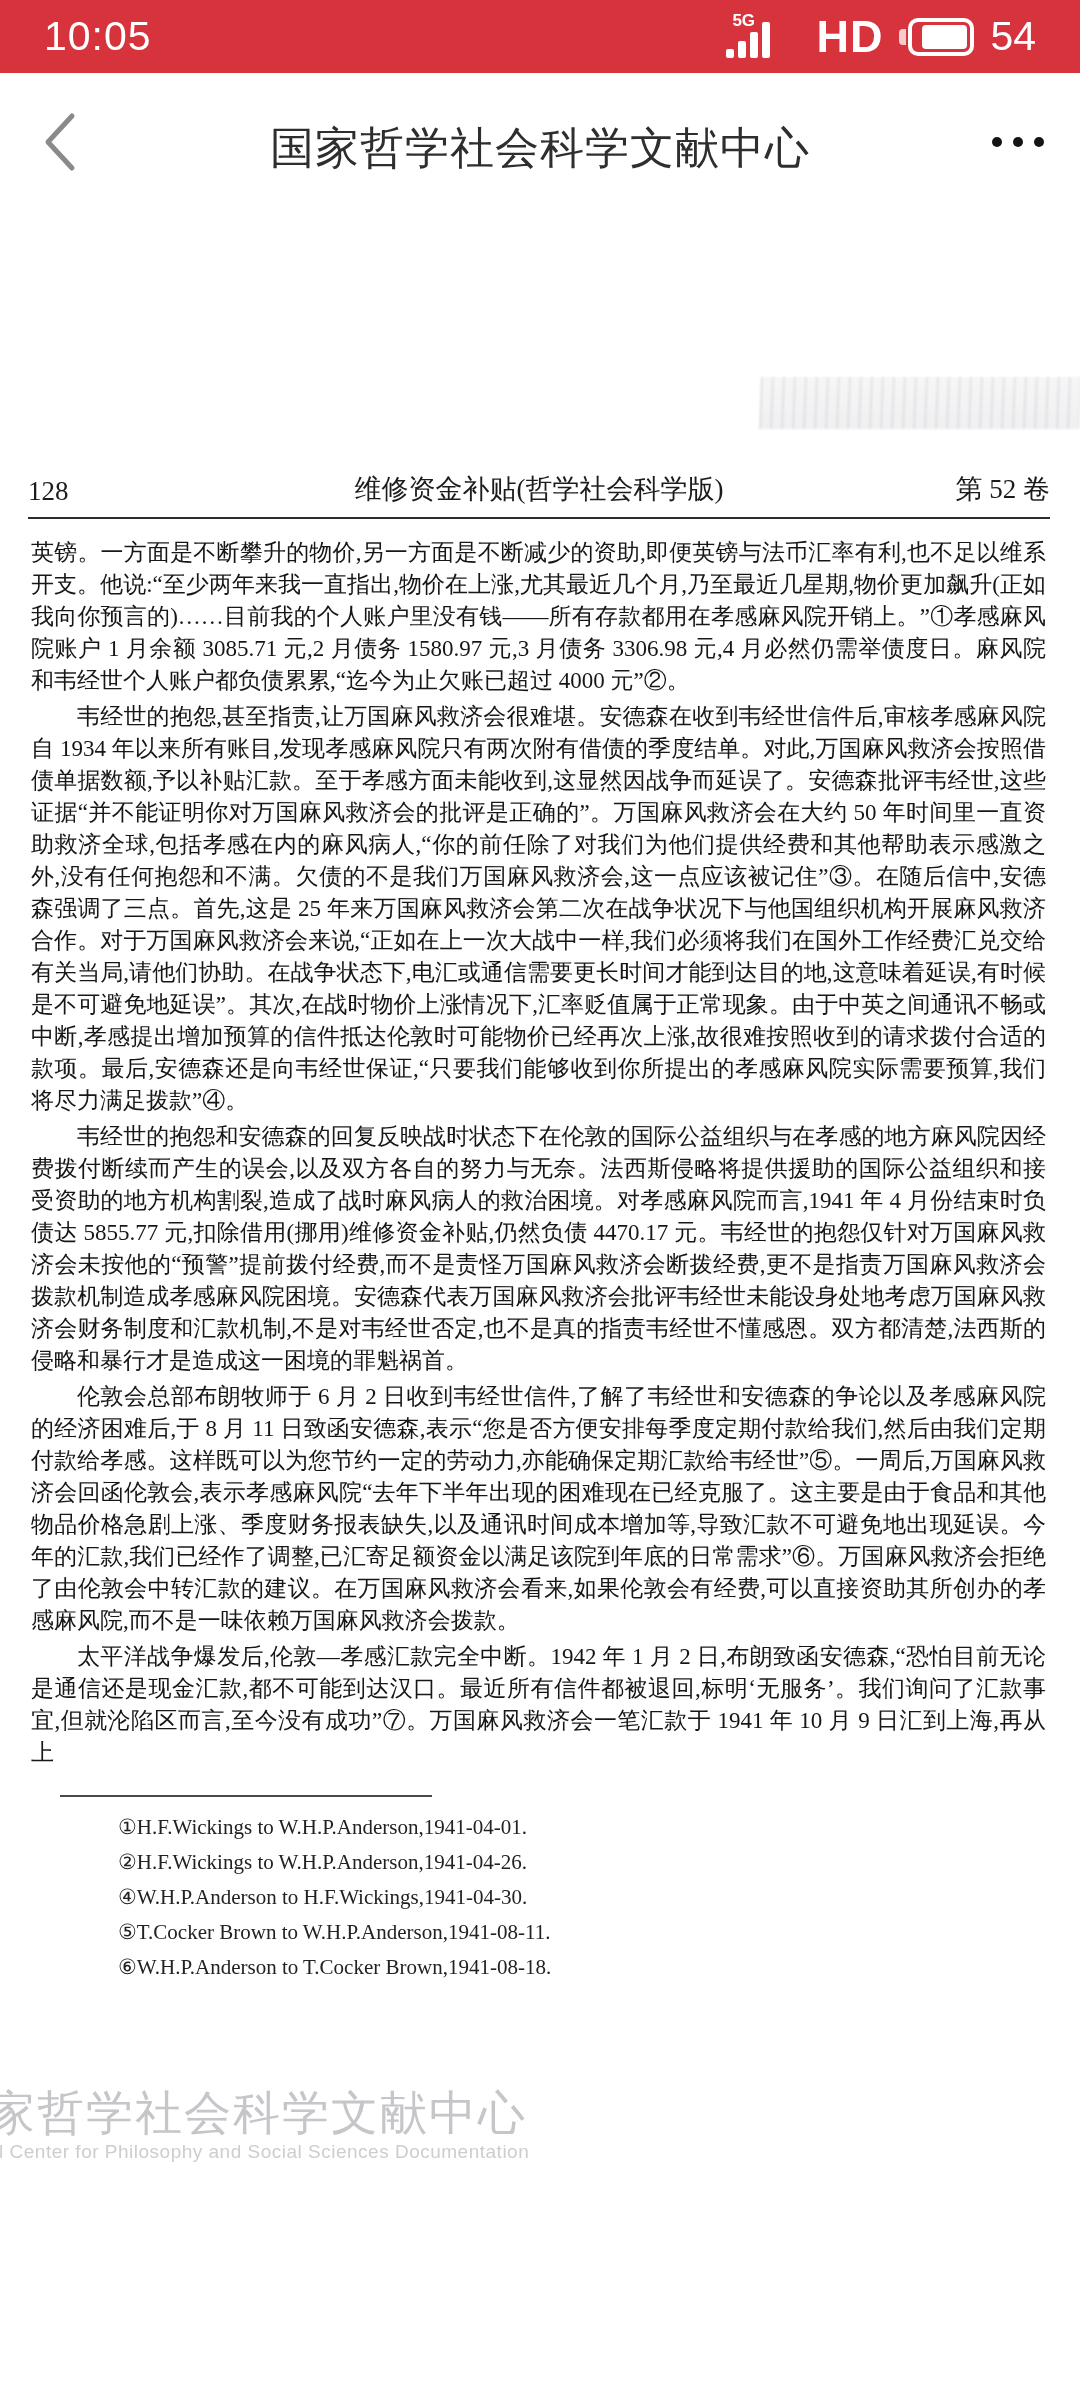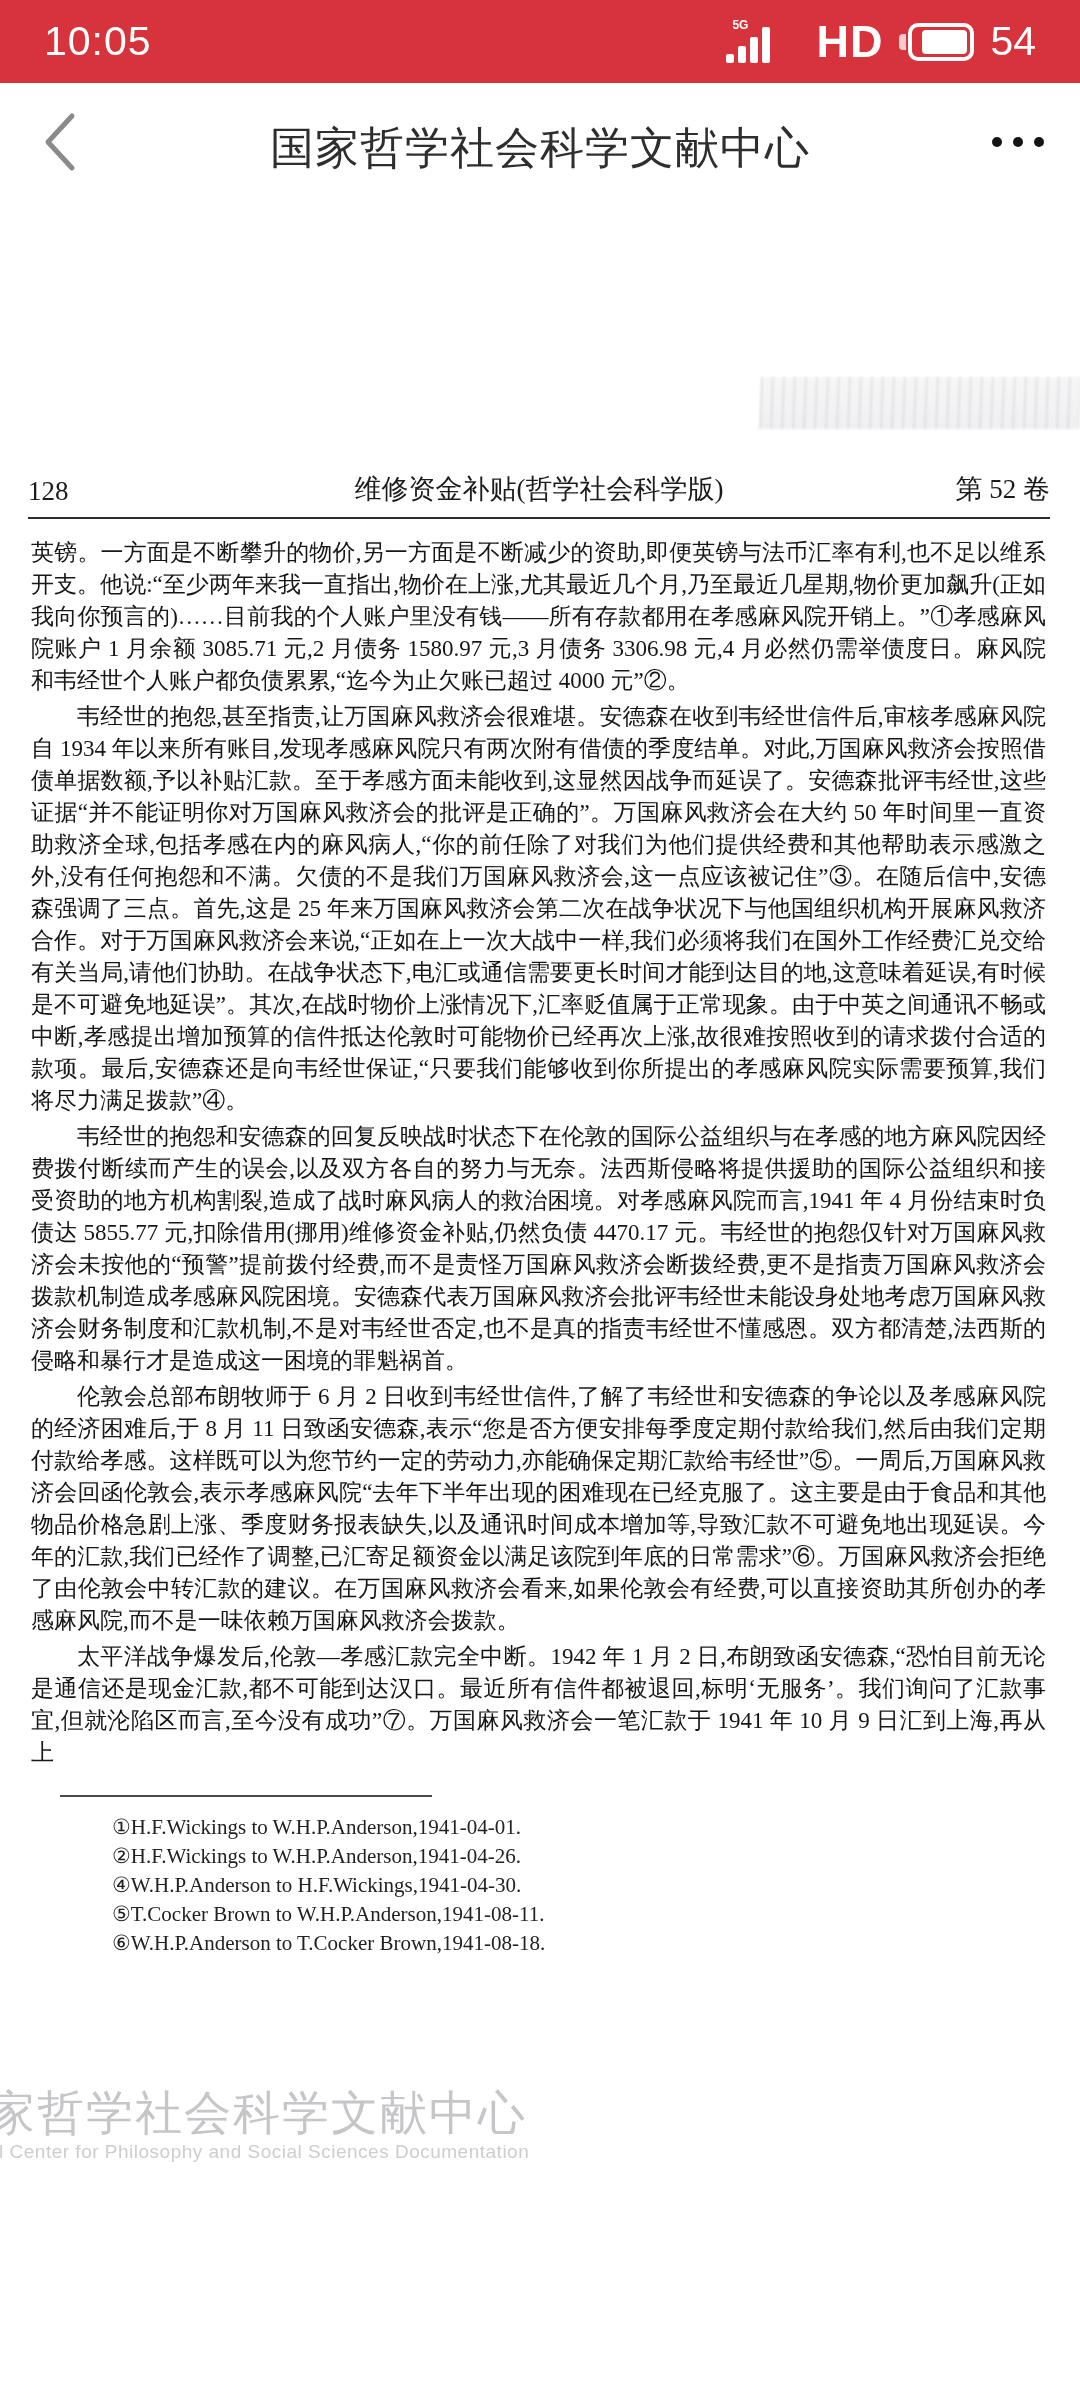--- a/index.html
+++ b/index.html
@@ -1,27 +1,27 @@
 <!DOCTYPE html>
 <html><head>
 <meta charset="utf-8">
 <style>
   html,body{margin:0;padding:0;}
   body{width:1080px;height:2400px;overflow:hidden;background:#ffffff;
        font-family:"Liberation Sans",sans-serif;}
   .screen{position:relative;width:1080px;height:2400px;background:#fff;overflow:hidden;}
 
   
-  .status-bar{position:absolute;top:0;left:0;right:0;height:83px;
+  .status-bar{position:absolute;top:0;left:0;right:0;height:73px;
     display:flex;align-items:center;justify-content:space-between;
     padding:0 44px;box-sizing:border-box;color:#fff;}
   .sb-time{font-size:41px;letter-spacing:1px;}
   .sb-right{display:flex;align-items:center;gap:16px;}
   .signal{position:relative;width:74px;height:50px;}
-  .signal .g-label{position:absolute;top:0;left:6px;font-size:12px;font-weight:700;line-height:17px;}
+  .signal .g-label{position:absolute;top:0;left:6px;font-size:17px;font-weight:700;line-height:17px;}
   .signal .bars{position:absolute;bottom:4px;left:0;display:flex;align-items:flex-end;gap:4px;}
   .signal .bar{width:8px;background:#fff;border-radius:2px;}
   .b1{height:9px;}.b2{height:17px;}.b3{height:26px;}.b4{height:36px;}
   .hd{font-size:45px;font-weight:700;letter-spacing:1px;}
   .battery{display:flex;align-items:center;}
   .battery .nub{width:7px;height:16px;background:rgba(255,255,255,.75);border-radius:4px 0 0 4px;margin-right:2px;}
   .battery .shell{width:66px;height:38px;border:4px solid #fff;border-radius:10px;
      box-sizing:border-box;display:flex;justify-content:flex-end;align-items:stretch;padding:3px;}
   .battery .fill{width:88%;background:#fff;border-radius:4px;}
   .sb-pct{font-size:41px;}
@@ -49,21 +49,21 @@
   .ph-journal{flex:1;text-align:center;}
   .ph-vol{width:140px;text-align:right;}
 
   .article{margin:18px 30px 0 27px;font-size:23px;line-height:32px;
     text-align:justify;color:#161616;}
   .article p{margin:4px;}
   .article p.indent{text-indent:2em;}
 
   .fn-divider{margin:26px 0 0 60px;width:372px;border-top:2px solid #4a4a4a;height:0;}
   .footnotes{margin:16px 40px 0 112px;font-size:21px;line-height:29px;color:#222;}
-  .footnotes div{margin:0;}
+  .footnotes div{margin:6px;}
 
   .watermark{position:absolute;top:1889px;left:-12px;font-family:"Liberation Sans",sans-serif;}
   .wm-cn{font-size:47px;letter-spacing:2px;font-weight:500;line-height:50px;}
   .wm-en{font-size:19px;margin-top:3px;letter-spacing:.5px;}
 </style>
 </head>
 <body>
 
 <div class="screen">
 

